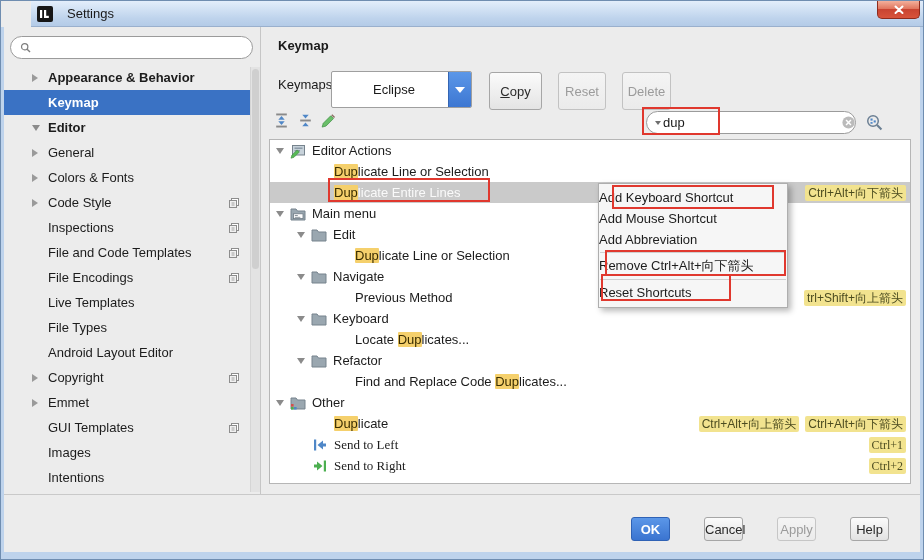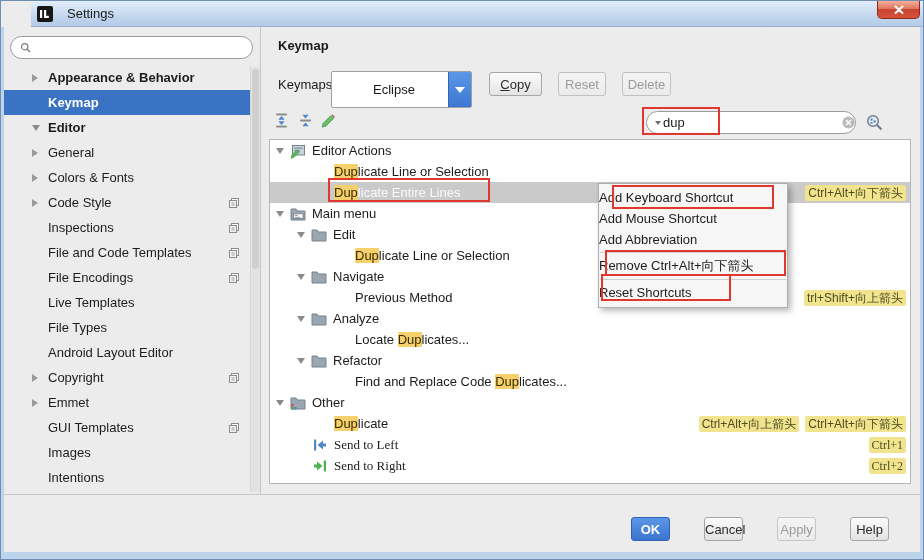--- a/index.html
+++ b/index.html
@@ -42,21 +42,21 @@
   
   .main { position:absolute; left:260px; top:26px; right:3px; height:469px; background:#ececec; }
   .page-title { position:absolute; left:17px; top:11px; font-size:13px; font-weight:bold; color:#1a1a1a; }
   .keymaps-label { position:absolute; left:17px; top:50px; font-size:13px; color:#1a1a1a; }
   .combo { position:absolute; left:70px; top:44px; width:141px; height:37px; background:#fff;
     border:1px solid #9f9f9f; border-radius:2px; display:flex; align-items:center; cursor:pointer;padding-left:34px; }
   .combo .val { flex:1; font-size:13px; padding-left:7px; color:#1a1a1a; }
   .combo .arr { width:23px; height:100%; background:linear-gradient(#5b97e8,#3d77d2); border-left:1px solid #3465b3;
     display:flex; align-items:center; justify-content:center; border-radius:0 1px 1px 0; }
   .combo .arr i { width:0; height:0; border:5px solid transparent; border-top:6px solid #fff; margin-top:5px; }
-  .btn { position:absolute; top:45px; height:24px; font-size:13px; font-family:"Liberation Sans",sans-serif;
+  .btn { position:absolute; top:45px; height:38px; font-size:13px; font-family:"Liberation Sans",sans-serif;
     background:linear-gradient(#fbfbfb,#e4e4e4); border:1px solid #a6a6a6; border-radius:3px; color:#2a2a2a; cursor:pointer; }
   .btn:disabled,.btn.disabled { color:#9b9b9b; border-color:#c2c2c2; background:linear-gradient(#f4f4f4,#ebebeb); cursor:default; }
   .toolbar-ic { position:absolute; top:85px; width:17px; height:17px; cursor:pointer; }
   .searchpill { position:absolute; left:385px; top:84px; width:210px; height:23px; background:#fff;
     border:1px solid #9b9b9b; border-radius:12px; display:flex; align-items:center; padding:0 6px; gap:2px; }
   .searchpill input { border:none; outline:none; flex:1; font-size:13px; background:transparent; font-family:"Liberation Sans",sans-serif; color:#1a1a1a; }
   .mini-tri { width:0; height:0; border:3.5px solid transparent; border-top:4.5px solid #6e6e6e; margin-top:4px; flex:none; }
   .clear-ic { width:15px; height:15px; flex:none; cursor:pointer; }
   .find-ic { position:absolute; left:604px; top:86px; width:19px; height:19px; cursor:pointer; }
 
@@ -375,21 +375,21 @@
             <span class="spacer"></span>
             <span class="badge">trl+Shift+向上箭头</span>
           </div>
           <div class="trow lvl1">
             <span class="tri-slot">
               <span class="tri down"></span>
             </span>
             <span class="ticon"><svg viewBox="0 0 16 16" width="16" height="16">
                 <path d="M1 4.5 V3 h5 l1.5 2 H15 v9 H1z" fill="#9aa7b0" stroke="#76838d" stroke-width="1"></path>
               </svg></span>
-            <span><span class="pre">Analyze</span></span>
+            <span><span class="pre">Keyboard</span></span>
             <span class="spacer"></span>
           </div>
           <div class="trow lvl3">
             <span><span class="pre">Locate </span><span class="hl">Dup</span><span class="post">licates...</span></span>
             <span class="spacer"></span>
           </div>
           <div class="trow lvl1">
             <span class="tri-slot">
               <span class="tri down"></span>
             </span>

